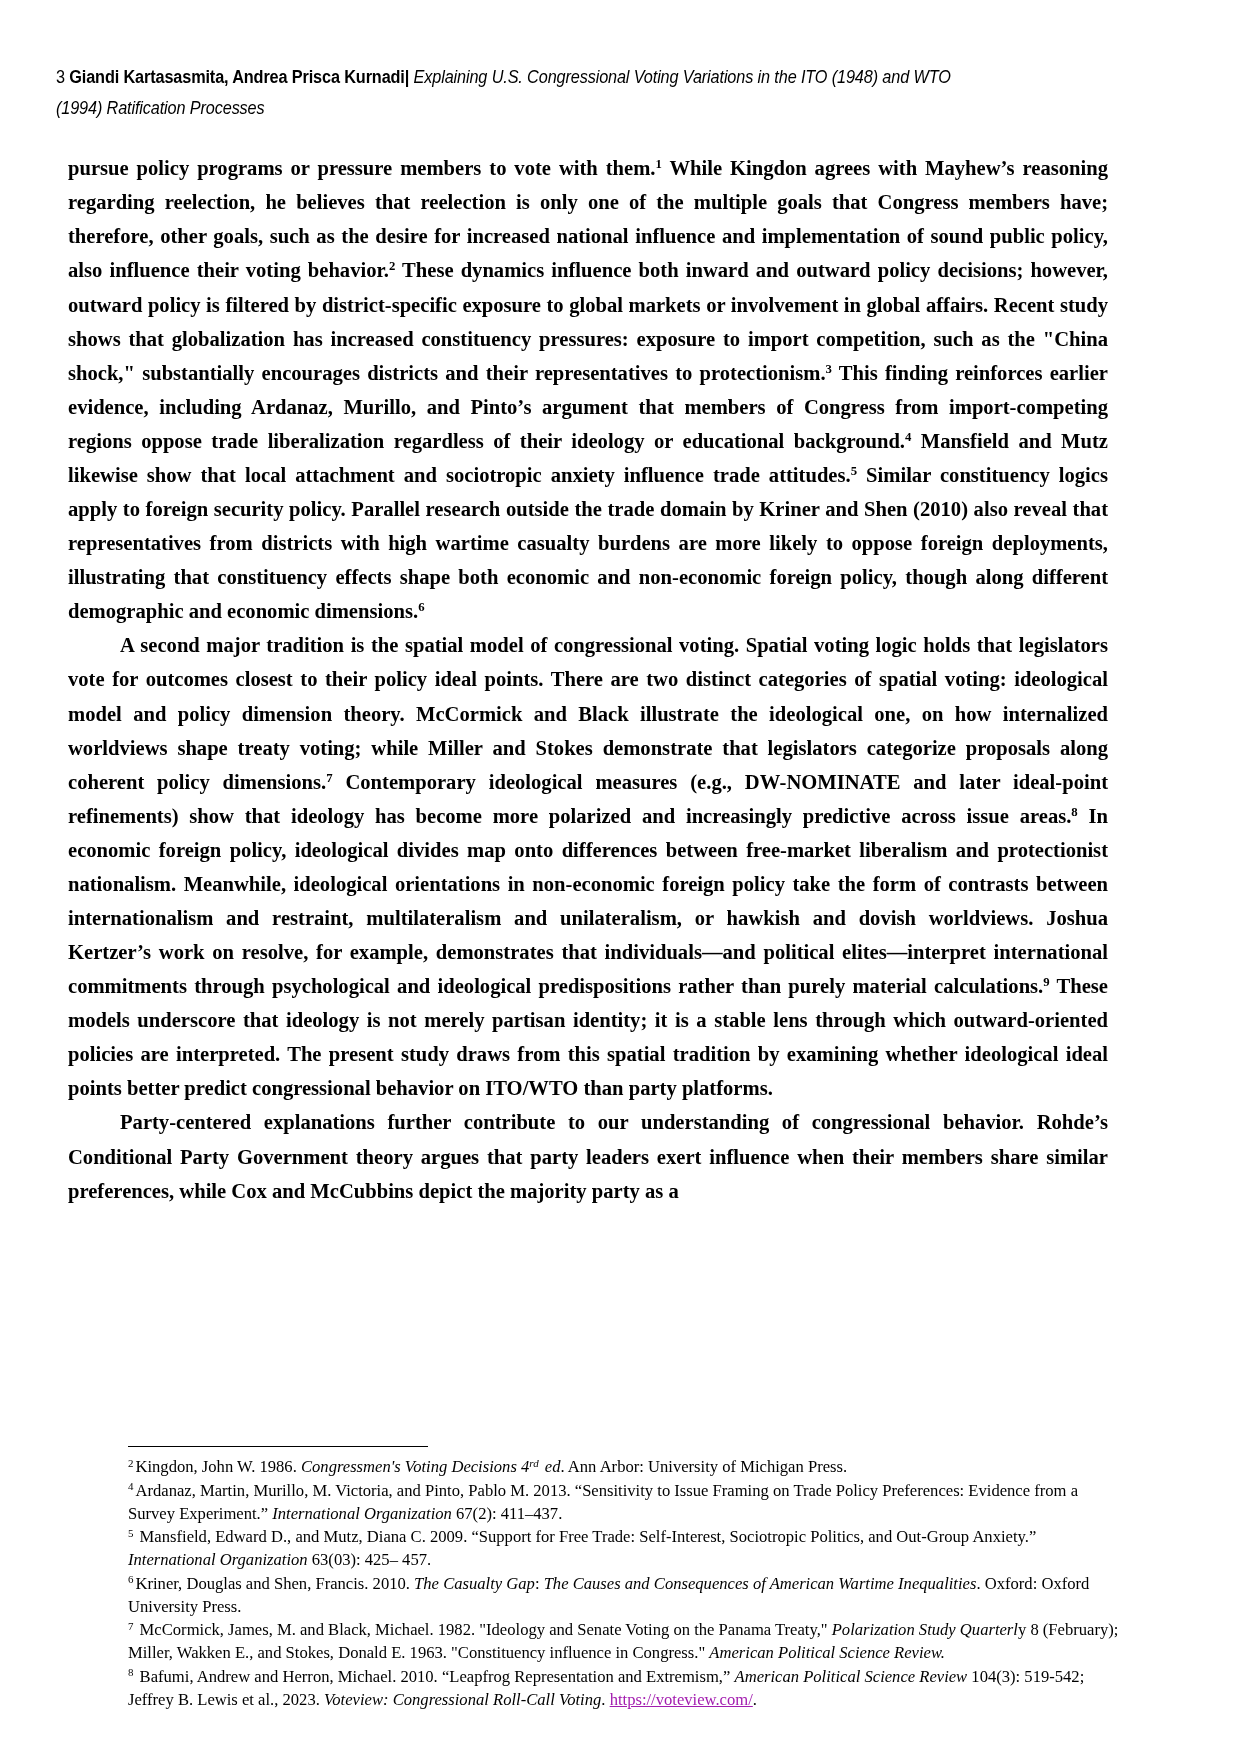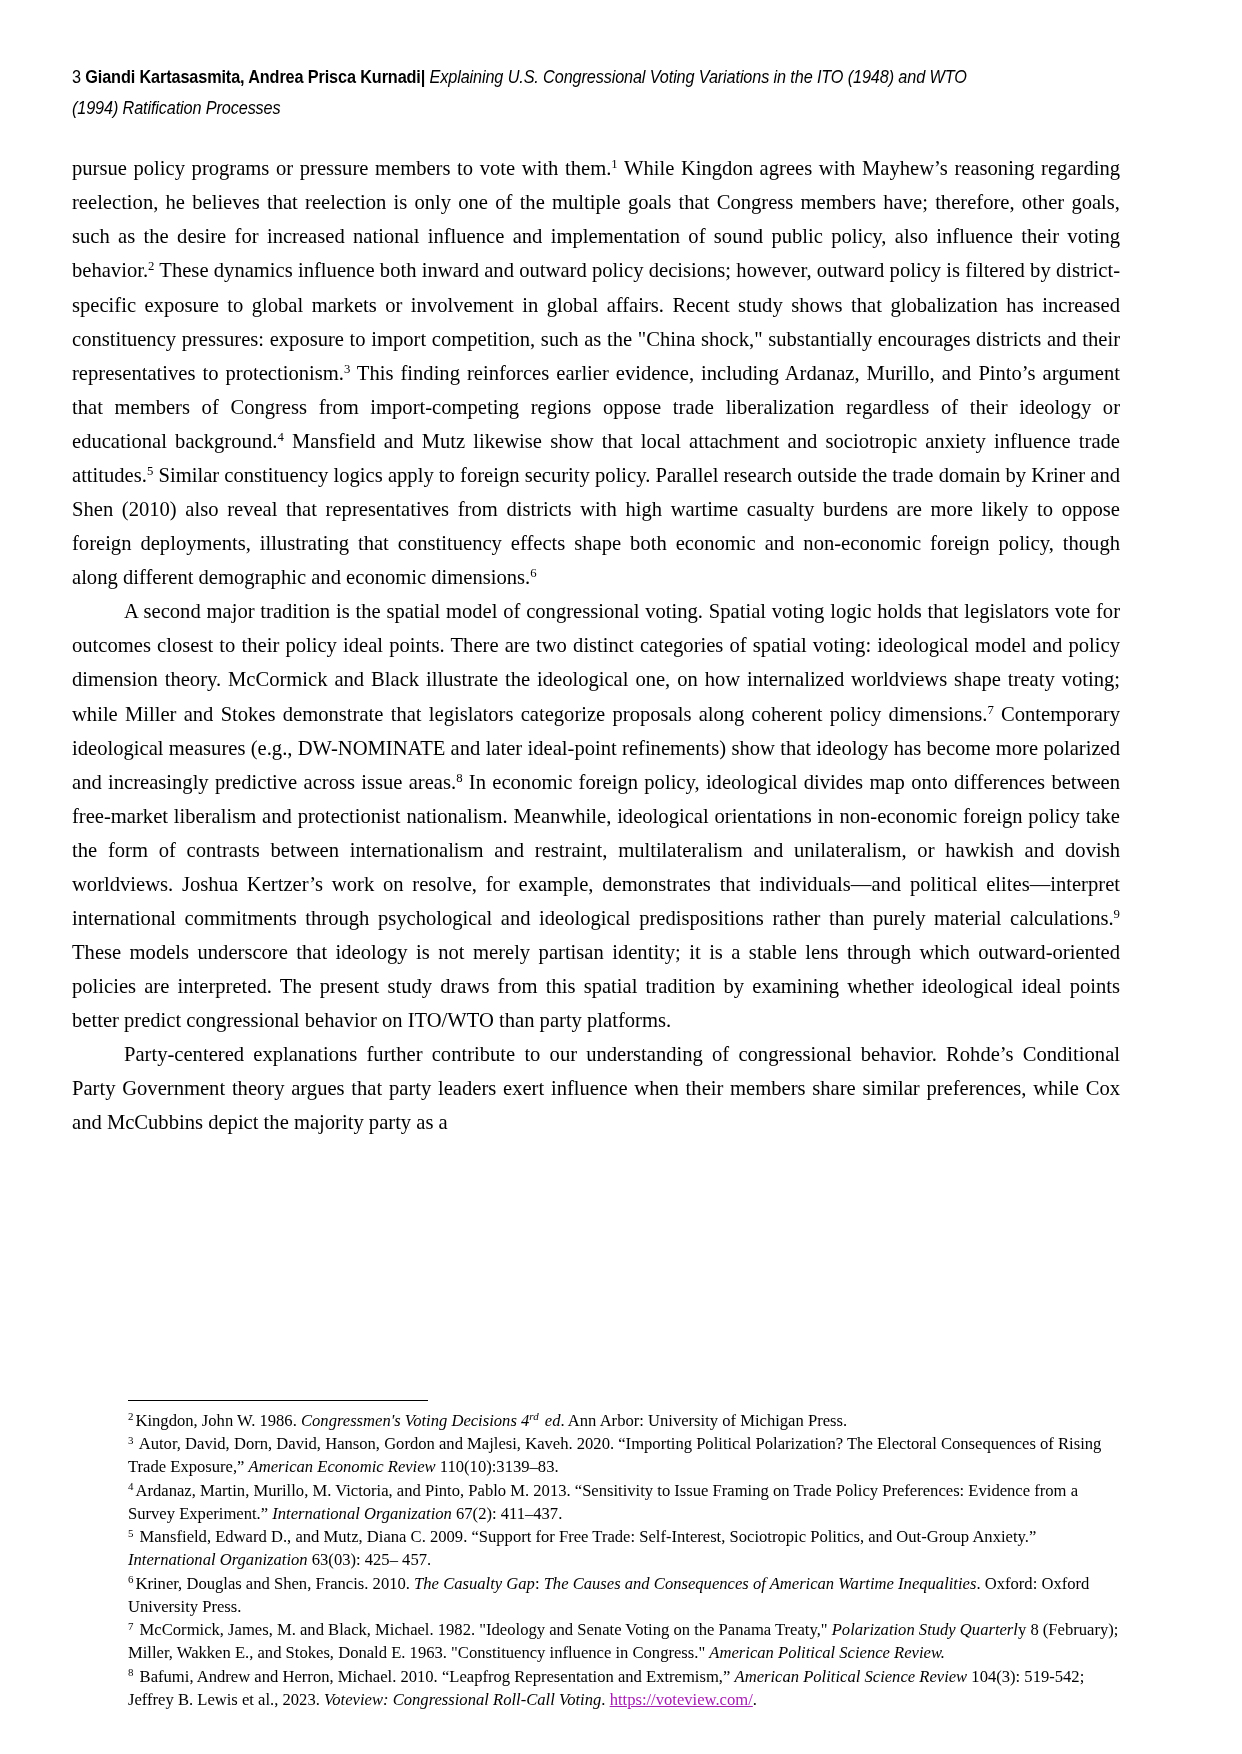--- a/index.html
+++ b/index.html
@@ -11,21 +11,21 @@
     font-family: "Liberation Serif", "DejaVu Serif", serif;
     color: #000000;
   }
   .page {
     position: relative;
     width: 1242px;
     height: 1754px;
     margin: 0 auto;
     background: #ffffff;
     box-sizing: border-box;
-    padding: 62px 122px 40px 72px;
+    padding: 62px 122px 40px 56px;
     overflow: hidden;
   }
 
   
   .running-header {
     font-family: "Liberation Sans", "DejaVu Sans", sans-serif;
     font-size: 17.5px;
     line-height: 1.75;
     margin: 0 0 28px 0;
     letter-spacing: -0.15px;
@@ -43,21 +43,22 @@
   .running-header .title-part {
     font-style: italic;
   }
 
   
   .body-text {
     font-size: 20.6px;
     line-height: 1.655;
     text-align: justify;
     text-justify: inter-word;
-    margin: 0;
+    margin: 12px;
+    font-weight: bold;
   }
   .body-text p {
     margin: 0;
   }
   .body-text p.indent {
     text-indent: 52px;
   }
   sup {
     font-size: 0.62em;
     vertical-align: 0.52em;
@@ -116,21 +117,20 @@
     <p class="indent"><span>A second major tradition is the spatial model of congressional voting. Spatial voting logic holds that legislators vote for outcomes closest to their policy ideal points. There are two distinct categories of spatial voting: ideological model and policy dimension theory. McCormick and Black illustrate the ideological one, on how internalized worldviews shape treaty voting; while Miller and Stokes demonstrate that legislators categorize proposals along coherent policy dimensions.</span><sup>7</sup><span> Contemporary ideological measures (e.g., DW-NOMINATE and later ideal-point refinements) show that ideology has become more polarized and increasingly predictive across issue areas.</span><sup>8</sup><span> In economic foreign policy, ideological divides map onto differences between free-market liberalism and protectionist nationalism. Meanwhile, ideological orientations in non-economic foreign policy take the form of contrasts between internationalism and restraint, multilateralism and unilateralism, or hawkish and dovish worldviews. Joshua Kertzer’s work on resolve, for example, demonstrates that individuals—and political elites—interpret international commitments through psychological and ideological predispositions rather than purely material calculations.</span><sup>9</sup><span> These models underscore that ideology is not merely partisan identity; it is a stable lens through which outward-oriented policies are interpreted. The present study draws from this spatial tradition by examining whether ideological ideal points better predict congressional behavior on ITO/WTO than party platforms.</span></p>
 
     <p class="indent"><span>Party-centered explanations further contribute to our understanding of congressional behavior. Rohde’s Conditional Party Government theory argues that party leaders exert influence when their members share similar preferences, while Cox and McCubbins depict the majority party as a</span></p>
 
   </div>
 
   <div class="footnote-area">
     <hr class="footnote-rule">
     <div class="footnotes" id="footnote-list">
         <p class="fn"><sup>2</sup><span>Kingdon, John W. 1986. </span><span class="it">Congressmen's Voting Decisions 4</span><sup class="it">rd</sup><span class="it"> ed</span><span>. Ann Arbor: University of Michigan Press.</span></p>
-        <p class="fn"><sup>3</sup><span> Autor, David, Dorn, David, Hanson, Gordon and Majlesi, Kaveh. 2020. “Importing Political Polarization? The Electoral Consequences of Rising Trade Exposure,” </span><span class="it">American Economic Review</span><span> 110(10):3139–83.</span></p>
         <p class="fn"><sup>4</sup><span>Ardanaz, Martin, Murillo, M. Victoria, and Pinto, Pablo M. 2013. “Sensitivity to Issue Framing on Trade Policy Preferences: Evidence from a Survey Experiment.” </span><span class="it">International Organization</span><span> 67(2): 411–437.</span></p>
         <p class="fn"><sup>5</sup><span> Mansfield, Edward D., and Mutz, Diana C. 2009. “Support for Free Trade: Self-Interest, Sociotropic Politics, and Out-Group Anxiety.” </span><span class="it">International Organization</span><span> 63(03): 425– 457.</span></p>
         <p class="fn"><sup>6</sup><span>Kriner, Douglas and Shen, Francis. 2010. </span><span class="it">The Casualty Gap</span><span>: </span><span class="it">The Causes and Consequences of American Wartime Inequalities</span><span>. Oxford: Oxford University Press.</span></p>
         <p class="fn"><sup>7</sup><span> McCormick, James, M. and Black, Michael. 1982. "Ideology and Senate Voting on the Panama Treaty," </span><span class="it">Polarization Study Quarterl</span><span>y 8 (February); Miller, Wakken E., and Stokes, Donald E. 1963. "Constituency influence in Congress." </span><span class="it">American Political Science Review.</span></p>
         <p class="fn"><sup>8</sup><span> Bafumi, Andrew and Herron, Michael. 2010. “Leapfrog Representation and Extremism,” </span><span class="it">American Political Science Review</span><span> 104(3): 519-542; Jeffrey B. Lewis et al., 2023. </span><span class="it">Voteview: Congressional Roll-Call Voting</span><span>. </span><a class="fn-link" href="#">https://voteview.com/</a><span>.</span></p>
       </div>
   </div>
 
 </div>
 

